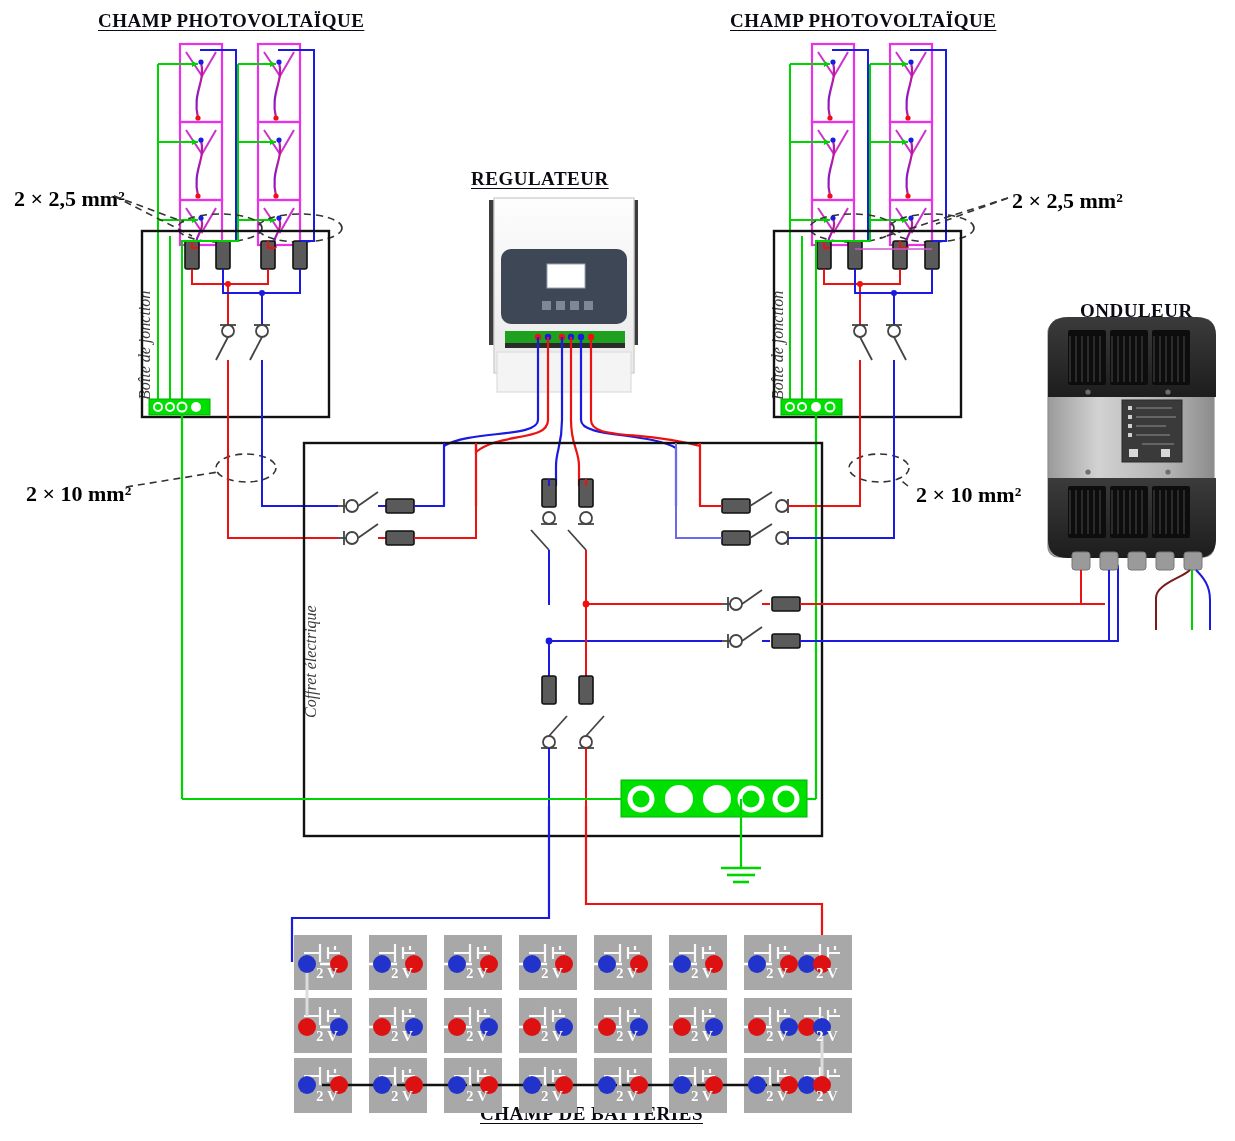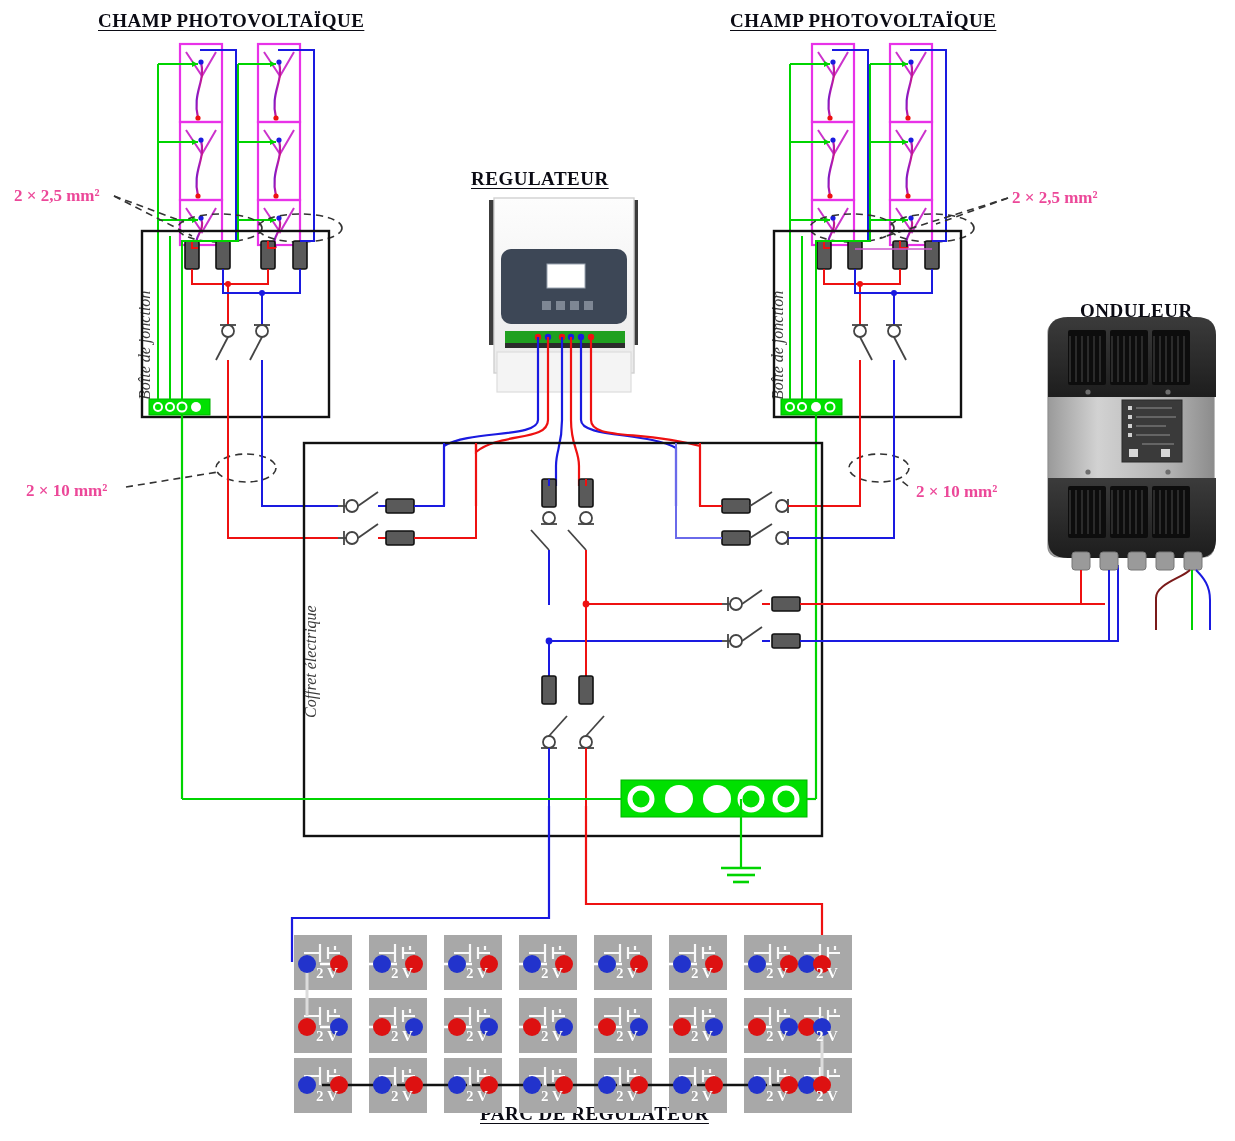--- a/index.html
+++ b/index.html
@@ -5,35 +5,35 @@
 <style>
   html,body{margin:0;padding:0;background:#ffffff;}
   body{width:1235px;height:1141px;position:relative;overflow:hidden;
        font-family:"Liberation Serif", serif;}
   #stage{position:absolute;left:0;top:0;width:1235px;height:1141px;}
   svg.layer{position:absolute;left:0;top:0;width:1235px;height:1141px;overflow:visible;}
   .ttl{position:absolute;font-family:"Liberation Serif",serif;font-weight:bold;
        font-size:19px;letter-spacing:.5px;color:#0b0b14;text-decoration:underline;
        text-underline-offset:3px;white-space:nowrap;}
   .cable-lbl{position:absolute;font-family:"Liberation Serif",serif;font-weight:bold;
-       font-size:17px;color:#ec4899;white-space:nowrap;}
+       font-size:22px;color:#000000;white-space:nowrap;}
   .vert-lbl{position:absolute;font-family:"Liberation Serif",serif;font-style:italic;
        font-size:16px;color:#3c3c3c;white-space:nowrap;
        transform-origin:0 0;transform:rotate(-90deg);}
 </style>
 </head>
 <body>
 
 <div id="stage">
 
   <div class="ttl" style="left:98px;top:10px;">CHAMP PHOTOVOLTAÏQUE</div>
   <div class="ttl" style="left:730px;top:10px;">CHAMP PHOTOVOLTAÏQUE</div>
   <div class="ttl" style="left:471px;top:168px;">REGULATEUR</div>
   <div class="ttl" style="left:1080px;top:300px;">ONDULEUR</div>
-  <div class="ttl" style="left:480px;top:1103px;">PARC DE REGULATEUR</div>
+  <div class="ttl" style="left:480px;top:1103px;">CHAMP DE BATTERIES</div>
 
   <div class="cable-lbl" style="left:14px;top:186px;">2 × 2,5 mm²</div>
   <div class="cable-lbl" style="left:1012px;top:188px;">2 × 2,5 mm²</div>
   <div class="cable-lbl" style="left:26px;top:481px;">2 × 10 mm²</div>
   <div class="cable-lbl" style="left:916px;top:482px;">2 × 10 mm²</div>
 
   <div class="vert-lbl" style="left:136px;top:400px;">Boîte de jonction</div>
   <div class="vert-lbl" style="left:769px;top:400px;">Boîte de jonction</div>
   <div class="vert-lbl" style="left:302px;top:718px;">Coffret électrique</div>
 

